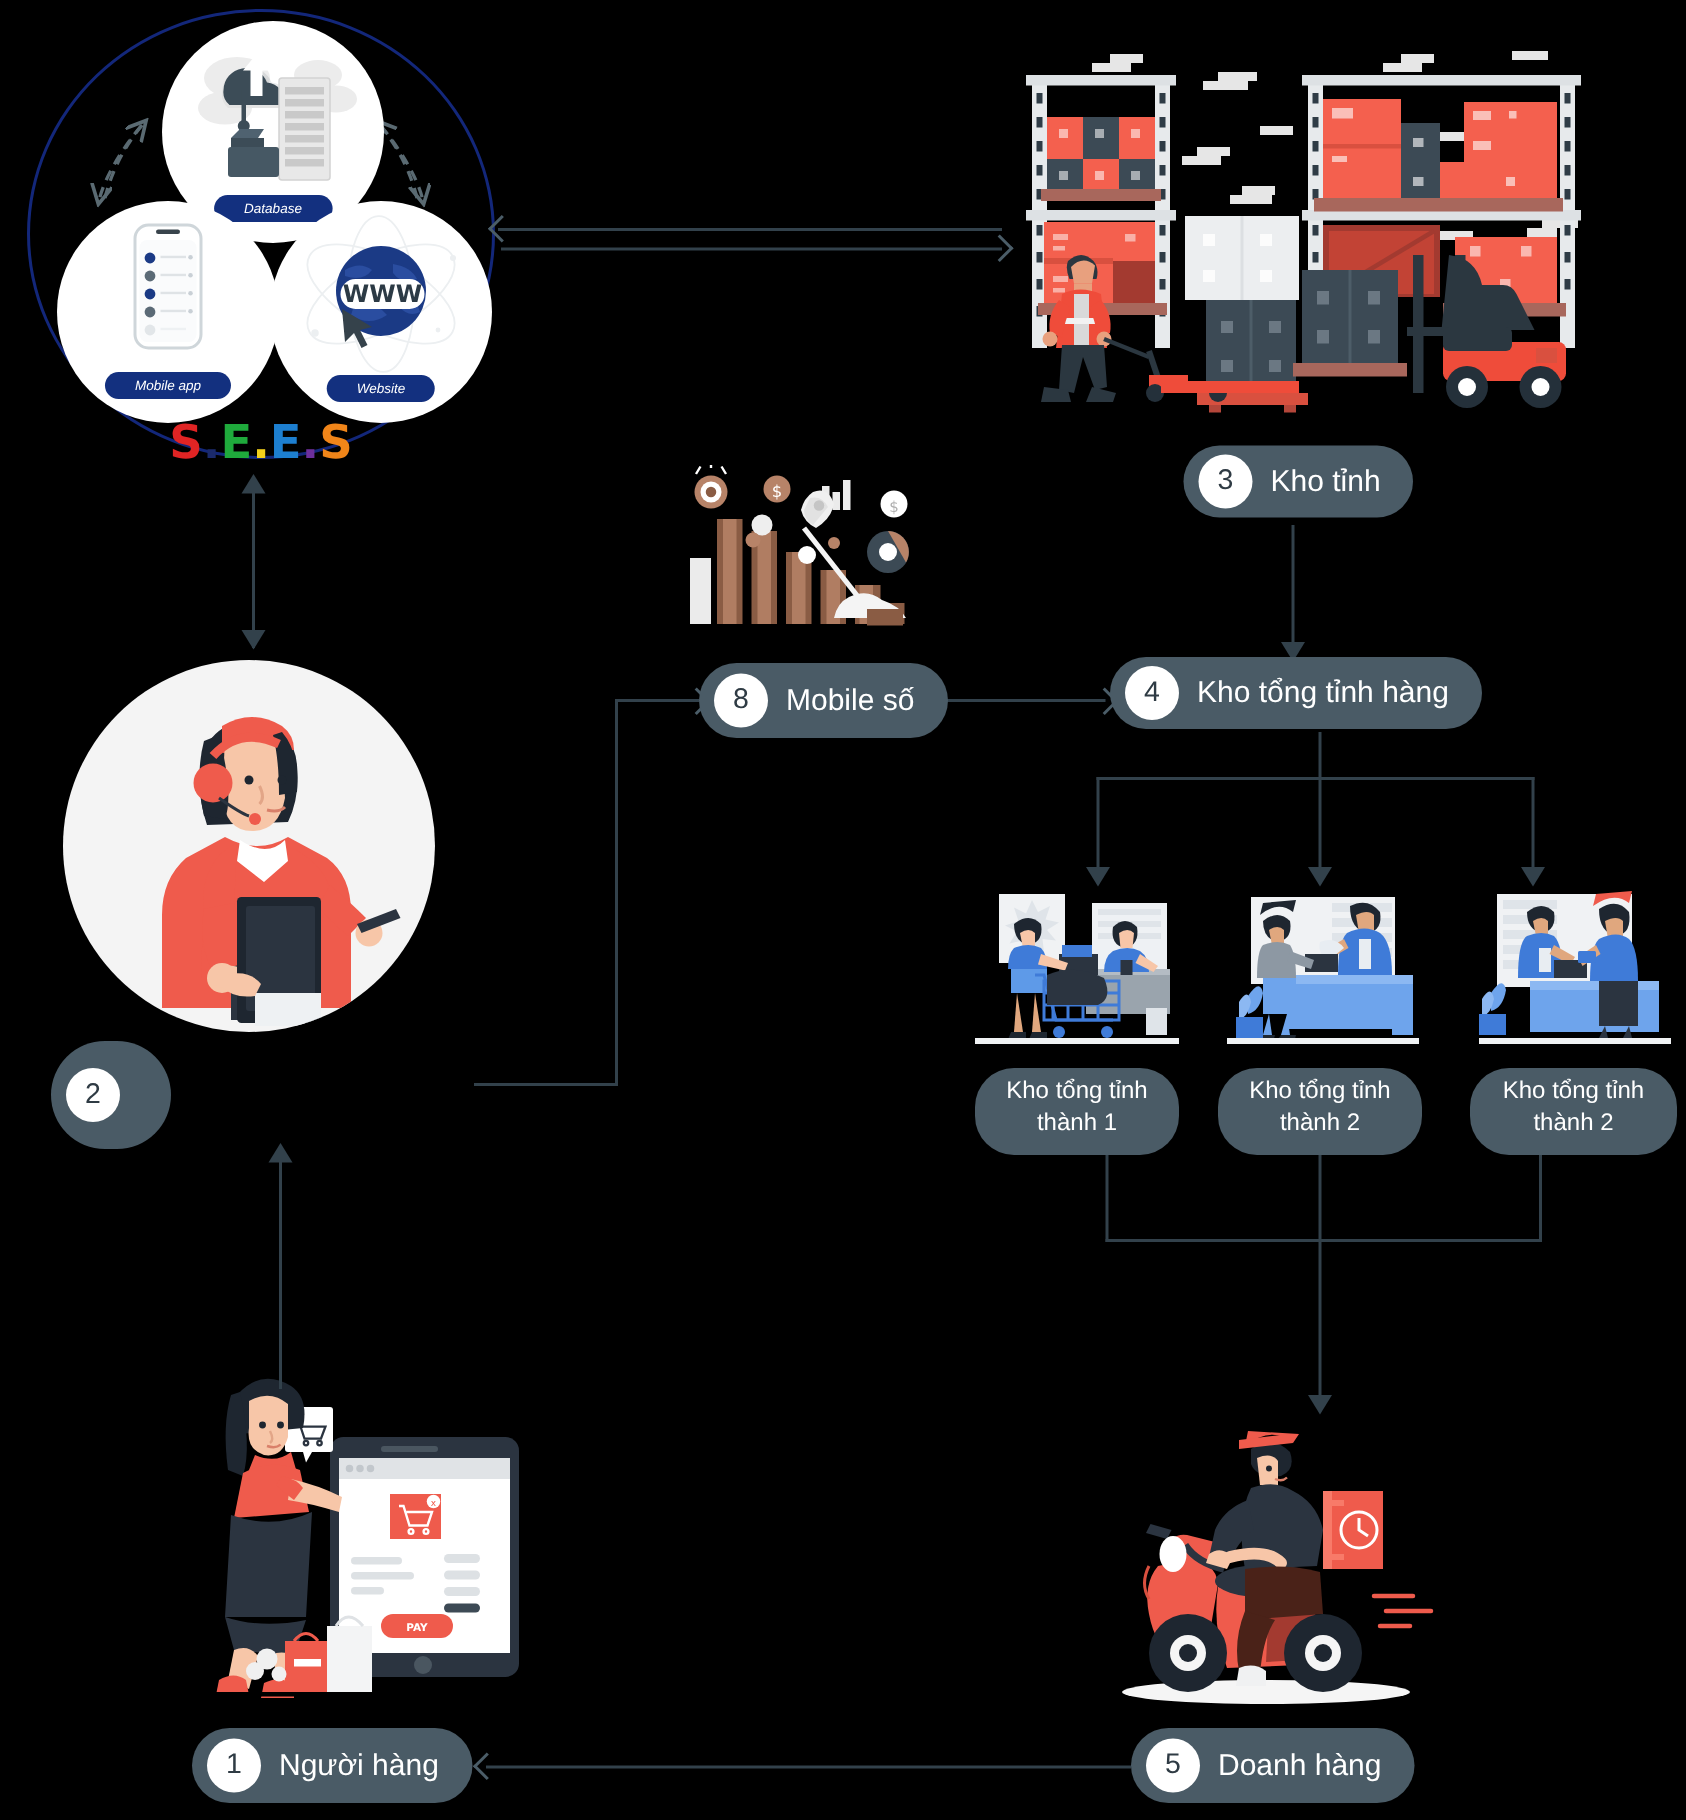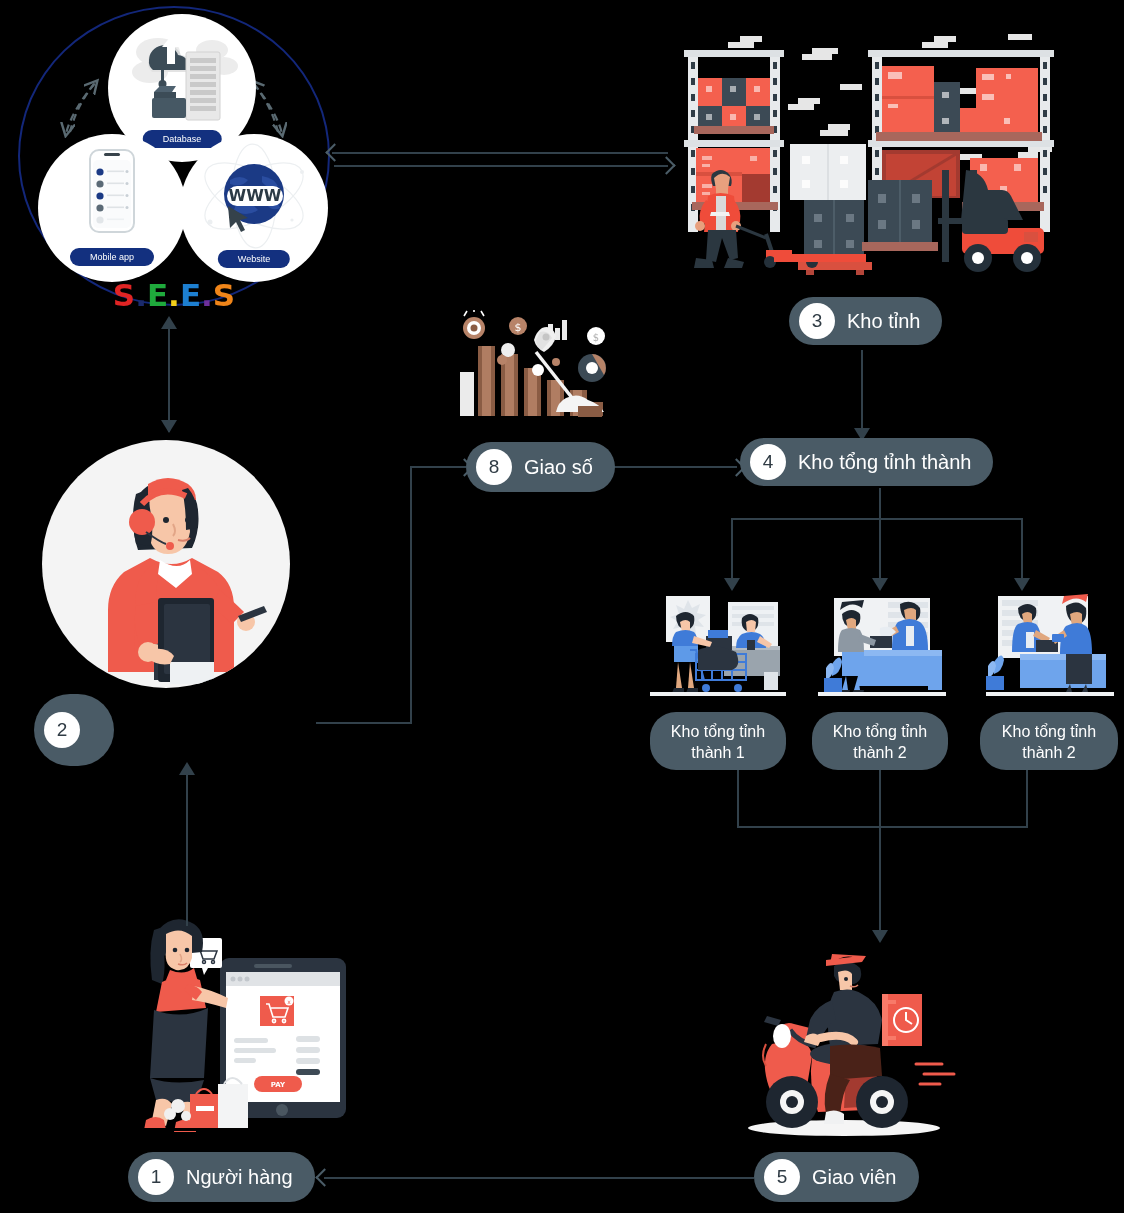--- a/index.html
+++ b/index.html
@@ -32,21 +32,21 @@
   .pill .plabel { font-size: 20px; line-height: 1.22; font-weight: 400; }
   .pill.two-line { padding: 10px 22px 10px 10px; }
   .pill.two-line .plabel { white-space: pre-line; }
 
   
   .store-pill {
     position: absolute;
     background: #4a5b66;
     border-radius: 26px;
     color: #ffffff;
-    display: flex; align-items: flex-end; justify-content: center;
+    display: flex; align-items: flex-start; justify-content: center;
     text-align: center;
     font-size: 16px; line-height: 1.3;
     padding: 6px 10px;
     white-space: pre-line;
   }
 
   
   .ln { position: absolute; background: #32414b; }
   .hline { height: 2px; }
   .vline { width: 2px; }
@@ -65,21 +65,21 @@
   }
   .disc { position: absolute; border-radius: 50%; background: #ffffff; overflow: hidden; }
   #disc-db     { left: 90px; top: 8px;   width: 148px; height: 148px; }
   #disc-mobile { left: 20px; top: 128px; width: 148px; height: 148px; }
   #disc-web    { left: 162px;top: 128px; width: 148px; height: 148px; }
 
   .tag {
     position: absolute; left: 50%; transform: translateX(-50%);
     background: #13307f; color: #ffffff;
     border-radius: 999px; font-size: 9px;
-    padding: 4px 20px; white-space: nowrap;
+    padding: 4px 20px; white-space: nowrap; font-style: italic;
   }
 
   
   #sees-word {
     position: absolute; left: 50%; transform: translateX(-50%);
     bottom: 0px; display: flex; align-items: flex-end;
     font-family: "DejaVu Sans", sans-serif;
     font-weight: 700; font-size: 31px; letter-spacing: 0px;
   }
   #sees-word span { line-height: 1; }
@@ -776,40 +776,40 @@
   <div class="ln hline" style="left:324px;top:1177px;width:430px;"></div>
   <div class="chev l" style="left:318px;top:1171px;"></div>
 
   <div class="pill" style="left:789px;top:297px;height:48px;">
     <div class="badge">3</div>
     <div class="plabel">Kho tỉnh</div>
   </div>
 
   <div class="pill" style="left:740px;top:438px;height:48px;">
     <div class="badge">4</div>
-    <div class="plabel">Kho tổng tỉnh thành</div>
+    <div class="plabel">Kho tổng tỉnh hàng</div>
   </div>
 
   <div class="pill" style="left:466px;top:442px;height:50px;">
     <div class="badge">8</div>
-    <div class="plabel">Giao số</div>
+    <div class="plabel">Mobile số</div>
   </div>
 
   <div class="pill two-line" style="left:34px;top:694px;height:72px;">
     <div class="badge">2</div>
   </div>
 
   <div class="pill" style="left:128px;top:1152px;height:50px;">
     <div class="badge">1</div>
     <div class="plabel">Người hàng</div>
   </div>
 
   <div class="pill" style="left:754px;top:1152px;height:50px;">
     <div class="badge">5</div>
-    <div class="plabel">Giao viên</div>
+    <div class="plabel">Doanh hàng</div>
   </div>
 
   <div class="store-pill" style="left:650px;top:712px;width:136px;height:58px;">
     <span>Kho tổng tỉnh
 thành 1</span>
   </div>
   <div class="store-pill" style="left:812px;top:712px;width:136px;height:58px;">
     <span>Kho tổng tỉnh
 thành 2</span>
   </div>

